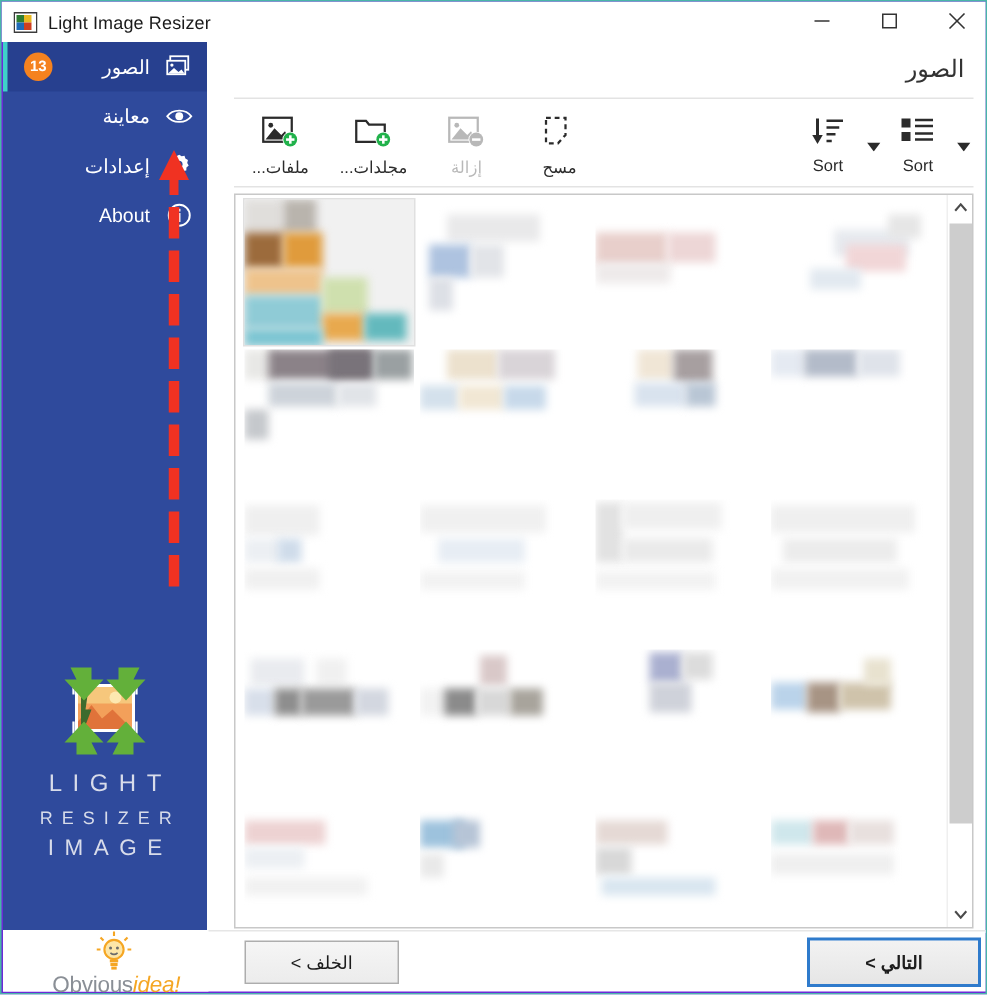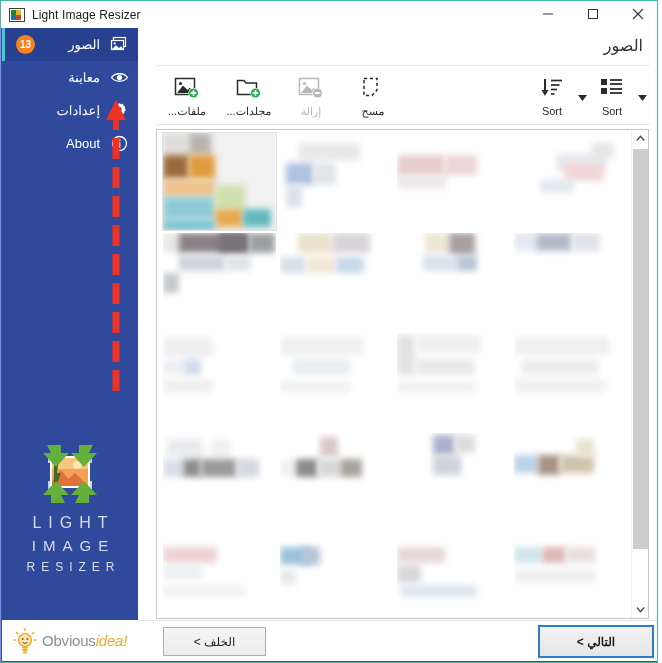--- a/index.html
+++ b/index.html
@@ -196,20 +196,21 @@
     width: 660px; height: 41px;
     background: #ffffff;
     border-top: 1px solid #e6e6e6;
   }
   #oi-logo {
     position: absolute; left: 0; top: -1px;
     width: 137px; height: 41px;
     background: #ffffff;
     display: flex; align-items: center;
     padding-left: 10px;
+    flex-direction: column;
   }
   #oi-bulb { width: 26px; height: 28px; flex: 0 0 26px; }
   #oi-text { font-size: 15px; margin-left: 4px; letter-spacing: -.2px; }
   #oi-text .g { color: #8a8f96; }
   #oi-text .o { color: #f5a623; font-style: italic; }
 
   .navbtn {
     position: absolute;
     height: 29px;
     border: 1px solid #adadad;
@@ -354,22 +355,22 @@
           </g>
           <g fill="#63b03a">
             <path d="M4 2 L18 2 L18 10 L26 10 L13 24 L0 10 L8 10 Z" transform="translate(6,0) rotate(0)"></path>
             <path d="M4 2 L18 2 L18 10 L26 10 L13 24 L0 10 L8 10 Z" transform="translate(60,0) rotate(0) scale(-1,1)"></path>
             <path d="M4 2 L18 2 L18 10 L26 10 L13 24 L0 10 L8 10 Z" transform="translate(32,62) rotate(180)"></path>
             <path d="M4 2 L18 2 L18 10 L26 10 L13 24 L0 10 L8 10 Z" transform="translate(34,62) rotate(180) scale(-1,1)"></path>
           </g>
         </svg>
       </div>
       <div class="logo-line">LIGHT</div>
+      <div class="logo-line l3">RESIZER</div>
       <div class="logo-line l2">IMAGE</div>
-      <div class="logo-line l3">RESIZER</div>
     </div>
   </div>
 
   <div id="main">
 
     <div id="page-heading">الصور</div>
     <div id="heading-rule"></div>
 
     <div id="toolbar">
 

